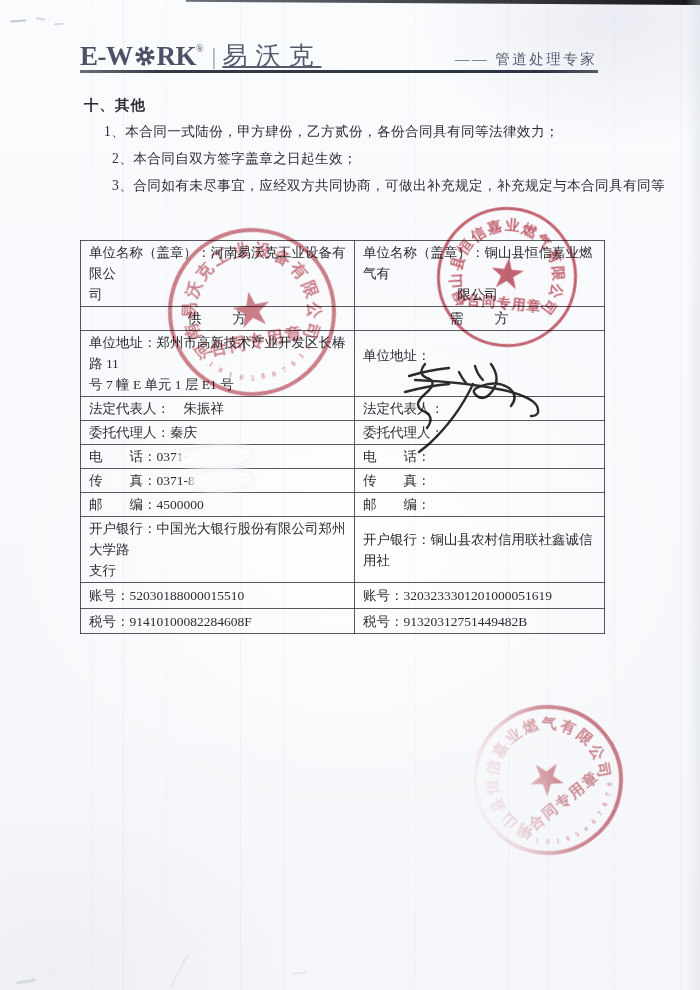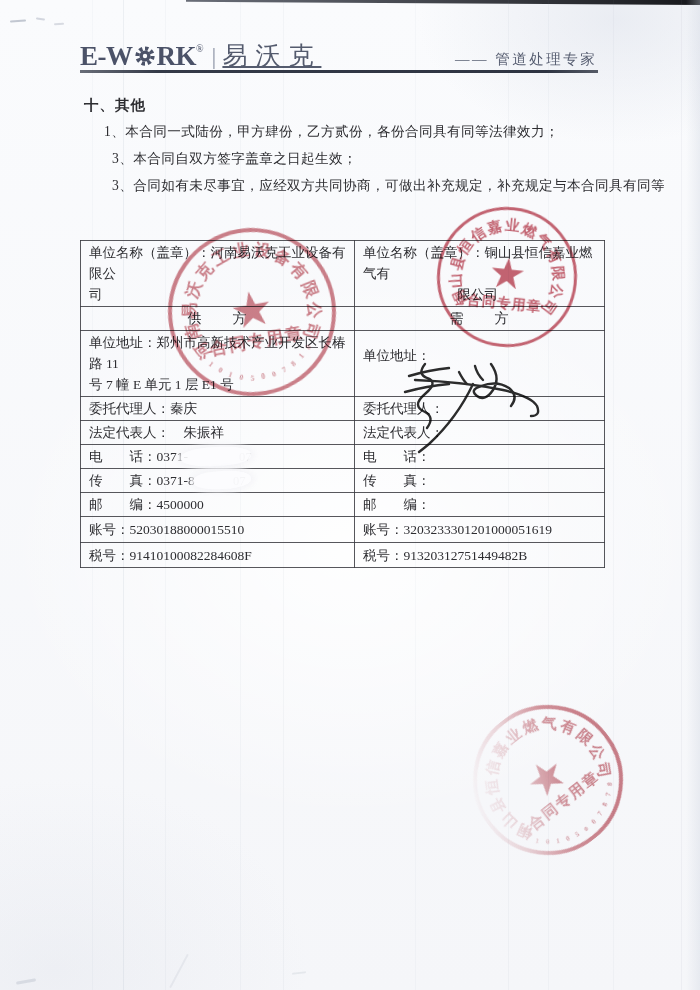--- a/index.html
+++ b/index.html
@@ -104,21 +104,21 @@
     <span class="ew">RK</span>
     <span class="reg">®</span>
     <span class="sep">|</span>
     <span class="cn">易沃克</span>
   </div>
   <div class="tagline"><span>——</span> <span>管道处理专家</span></div>
   <div class="rule"></div>
 
   <div class="sect-title">十、其他</div>
   <div class="clause" style="left:104px;top:123px">1、本合同一式陆份，甲方肆份，乙方贰份，各份合同具有同等法律效力；</div>
-  <div class="clause" style="left:112px;top:150px">3、本合同自双方签字盖章之日起生效；</div>
+  <div class="clause" style="left:112px;top:150px">2、本合同自双方签字盖章之日起生效；</div>
   <div class="clause" style="left:112px;top:177px">3、合同如有未尽事宜，应经双方共同协商，可做出补充规定，补充规定与本合同具有同等</div>
 
   <table class="info">
     <colgroup>
         <col style="width:274px">
         <col style="width:250px">
       </colgroup>
     <tbody>
         <tr style="height:42px">
       <td>单位名称（盖章）：河南易沃克工业设备有限公
@@ -129,38 +129,43 @@
     <tr style="height:23px">
       <td class="hdr">供　　方</td>
       <td class="hdr">需　　方</td>
     </tr>
     <tr style="height:53px">
       <td>单位地址：郑州市高新技术产业开发区长椿路 11
 号 7 幢 E 单元 1 层 E1 号</td>
       <td style="vertical-align:top;padding-top:14px">单位地址：</td>
     </tr>
     <tr style="height:24px">
+      <td>法定代表人：　朱振祥</td>
+      <td>法定代表人：</td>
+    </tr>
+    <tr style="height:24px">
       <td>委托代理人：秦庆</td>
       <td>委托代理人：</td>
     </tr>
     <tr style="height:24px">
-      <td>法定代表人：　朱振祥</td>
-      <td>法定代表人：</td>
-    </tr>
-    <tr style="height:24px">
       <td><span>电　　话：0371-</span><span class="ghost" style="left:158px">07</span><span class="whiteout" style="left:100px;top:2px;width:70px;height:19px"></span></td>
       <td>电　　话：</td>
     </tr>
     <tr style="height:24px">
       <td><span>传　　真：0371-8</span><span class="ghost" style="left:152px">07</span><span class="whiteout" style="left:112px;top:2px;width:58px;height:18px"></span></td>
       <td>传　　真：</td>
     </tr>
     <tr style="height:24px">
       <td>邮　　编：4500000</td>
       <td>邮　　编：</td>
+    </tr>
+    <tr style="height:48px">
+      <td>开户银行：中国光大银行股份有限公司郑州大学路
+支行</td>
+      <td>开户银行：铜山县农村信用联社鑫诚信用社</td>
     </tr>
     <tr style="height:26px">
       <td>账号：52030188000015510</td>
       <td>账号：3203233301201000051619</td>
     </tr>
     <tr style="height:25px">
       <td>税号：91410100082284608F</td>
       <td>税号：91320312751449482B</td>
     </tr>
   </tbody>

